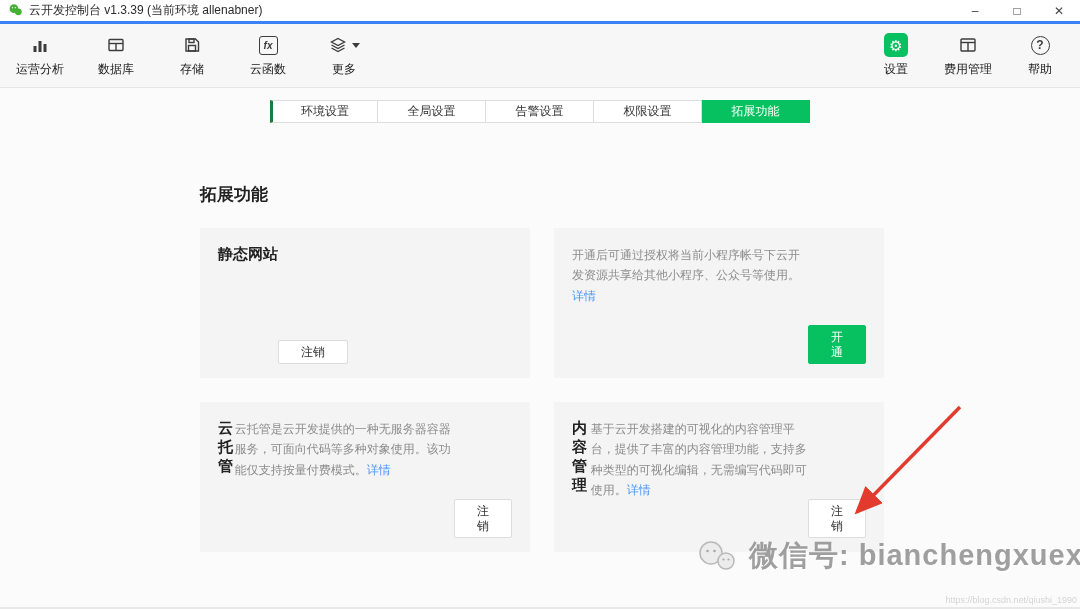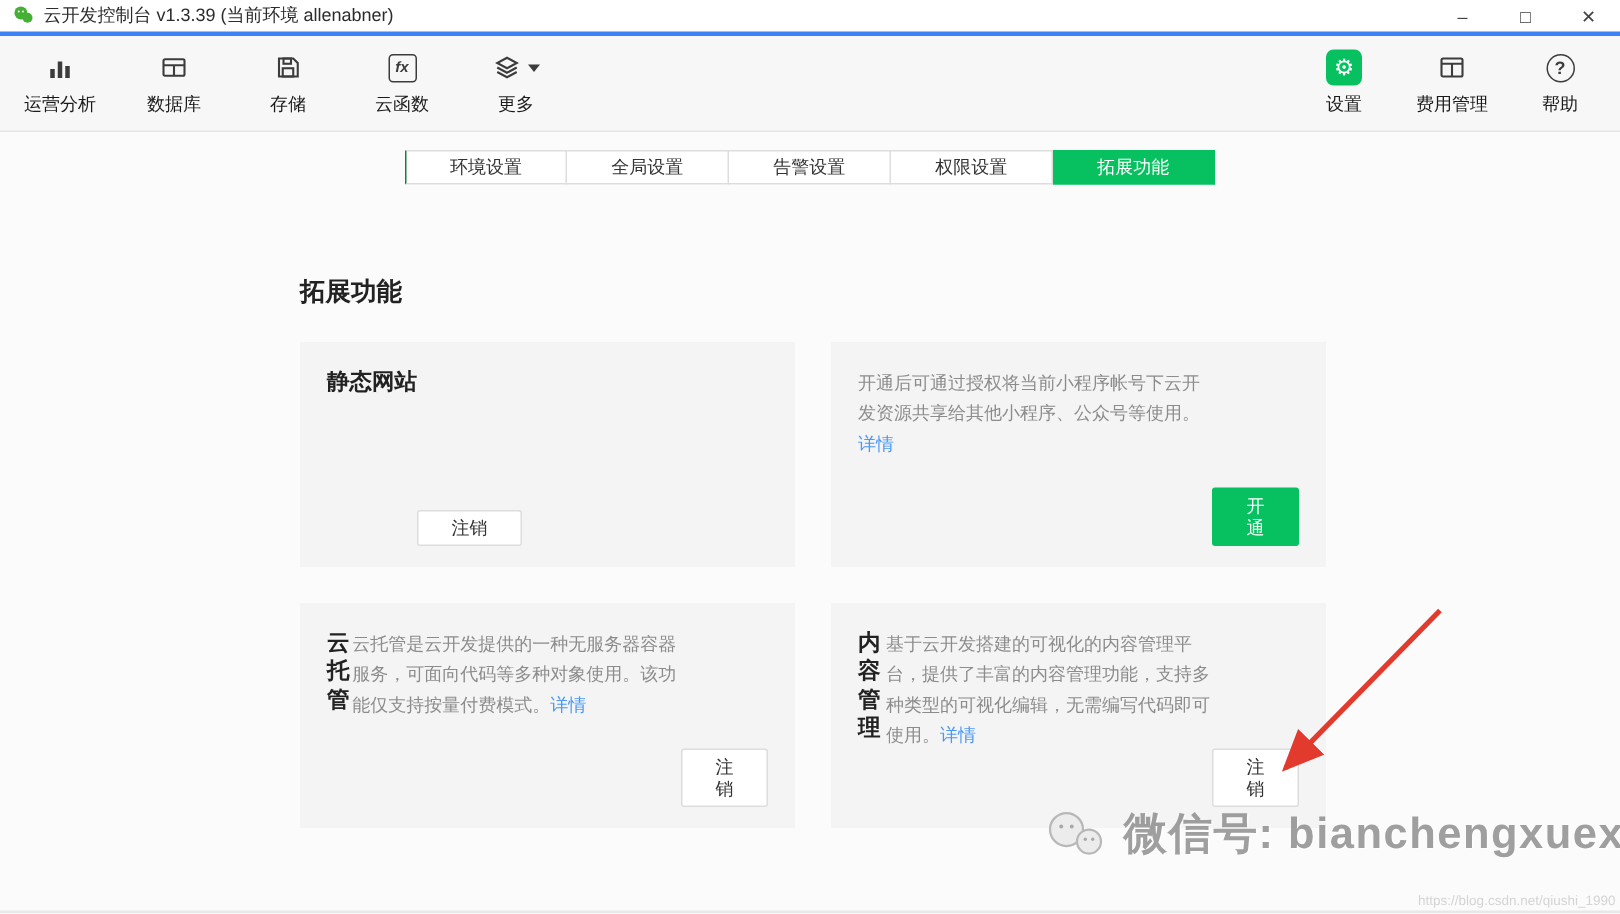--- a/index.html
+++ b/index.html
@@ -58,21 +58,21 @@
     width:0; height:0; border-left:4px solid transparent; border-right:4px solid transparent;
     border-top:5px solid #3c3c3c; margin-left:1px;
   }
   
   .tabs { display:flex; justify-content:center; margin-top:12px; }
   .tab {
     width:108px; height:23px; line-height:21px; text-align:center;
     font-size:12px; color:#333; background:#fff;
     border:1px solid #ddd; border-left:none; cursor:pointer;
   }
-  .tab:first-child { border-left:1px solid #15803d; }
+  .tab:first-child { border-left:3px solid #15803d; }
   .tab.active {
     background:var(--accent-green,#07c160);
     border-color:var(--accent-green,#07c160); color:#fff;
   }
   
   .page-heading { margin:60px 0 0 200px; font-size:17px; font-weight:600; color:#222; }
   .cards {
     margin:22px 0 0 200px;
     display:grid; grid-template-columns:330px 330px; gap:24px;
   }

